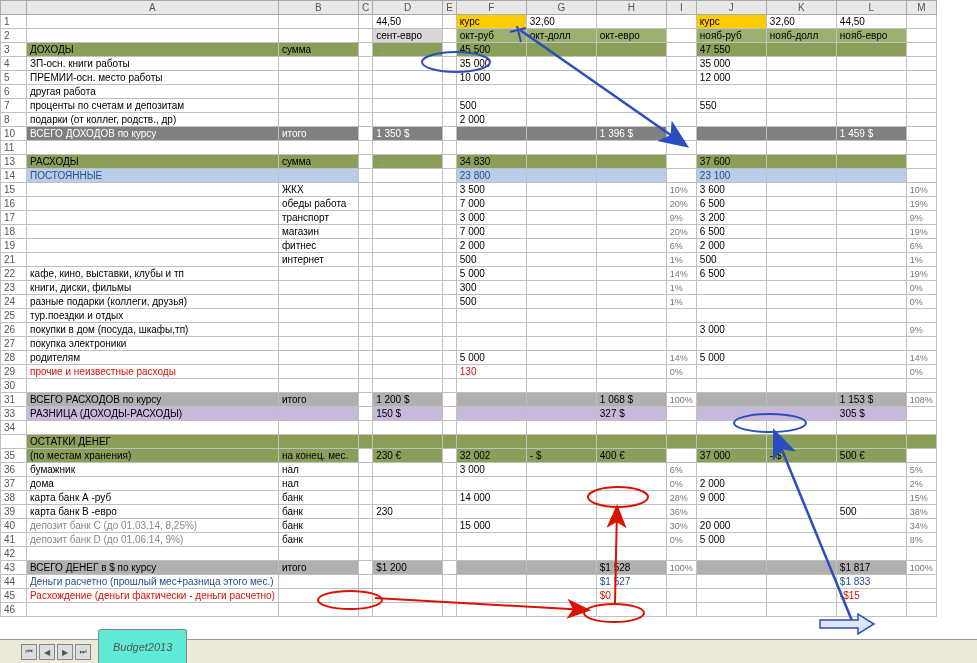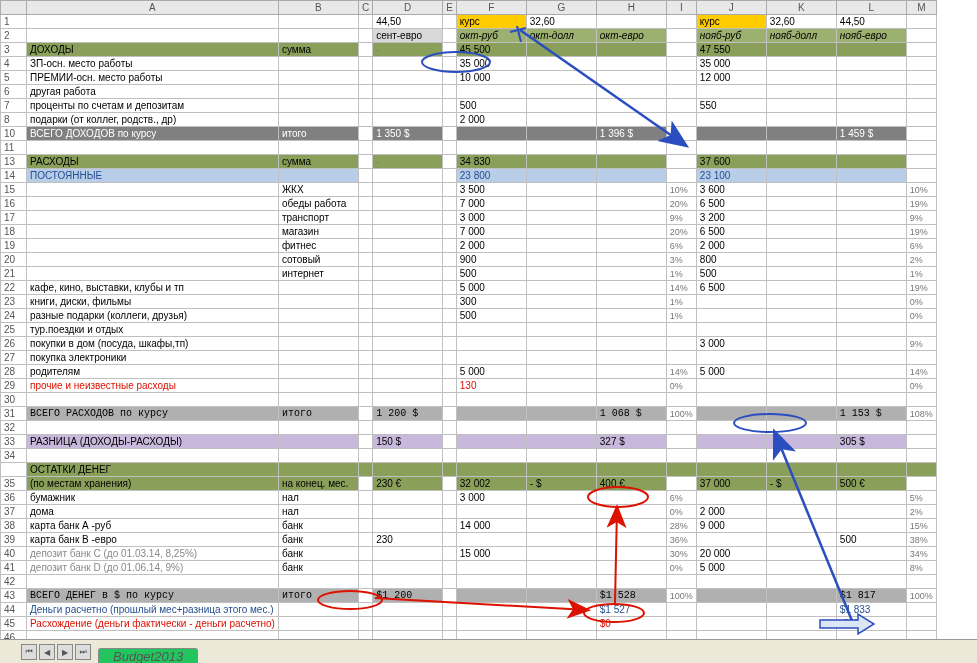--- a/index.html
+++ b/index.html
@@ -39,23 +39,23 @@
   .row-head {
     background: #e8e8e8;
     text-align: center;
     color: #555;
     border: 1px solid #aaa;
   }
   .tright { text-align: right; }
   .tcenter { text-align: center; }
   .bold { font-weight: bold; }
   .hdr-yellow { background: #ffcc00 !important; text-align: center; }
-  .hdr-olive { background: #9cb070 !important; text-align: center; font-weight: bold; font-style: italic; }
+  .hdr-olive { background: #9cb070 !important; text-align: center; font-weight: bold; }
   .hdr-olive-dark { background: #8aa05a !important; }
-  .hdr-gray { background: #b0b0b0 !important; font-family: Liberation Mono, monospace; }
+  .hdr-gray { background: #b0b0b0 !important; }
   .hdr-gray-lt { background: #d8d8d8 !important; text-align: center; font-weight: bold; }
   .hdr-blue { background: #b8cde8 !important; font-weight: bold; color: #254e8f; }
   .hdr-purple { background: #c8b8dc !important; font-weight: bold; }
   .income-total { background: #808080 !important; color: #fff; font-weight: bold; margin-left: 8px; }
   .red { color: #d10; }
   .blue-txt { color: #254e8f; }
   .small-gray { color: #777; font-size: 9px; }
   .deposit { color: #888; }
 
   .tab-bar {
@@ -72,26 +72,26 @@
   .tab-bar .navbtn {
     width: 16px; height: 16px;
     border: 1px solid #888;
     background: #ddd;
     margin: 0 1px 3px 1px;
     display: flex; align-items: center; justify-content: center;
     font-size: 8px; color: #555;
   }
   .tab {
     margin-left: 6px;
-    padding: 0 14px;
-    background: #22c55e;
+    padding: 11px 14px;
+    background: #5eead4;
     border: 1px solid #888;
     border-bottom: none;
     border-radius: 3px 3px 0 0;
-    font-size: 13px;
+    font-size: 11px;
     font-style: italic;
     color: #555;
     position: relative;
     top: 1px;
   }
 
   
   .anno {
     position: absolute;
     top: 0; left: 0;
@@ -180,21 +180,21 @@
         <td class="hdr-olive-dark"></td>
         <td class="hdr-olive-dark"></td>
         <td></td>
         <td class="hdr-olive-dark bold tright">47 550</td>
         <td class="hdr-olive-dark"></td>
         <td class="hdr-olive-dark"></td>
         <td></td>
       </tr>
       <tr>
         <td class="row-head">4</td>
-        <td>ЗП-осн. место работы</td>
+        <td>ЗП-осн. книги работы</td>
         <td></td>
         <td></td>
         <td></td>
         <td></td>
         <td class="tright">35 000</td>
         <td></td>
         <td></td>
         <td></td>
         <td class="tright">35 000</td>
         <td></td>
@@ -401,36 +401,20 @@
         <td></td>
         <td></td>
         <td class="tright ">2 000</td>
         <td></td>
         <td></td>
         <td class="small-gray tright">6%</td>
         <td class="tright">2 000</td>
         <td></td>
         <td></td>
         <td class="small-gray tright">6%</td>
-      </tr>
-      <tr>
-        <td class="row-head">20</td>
-        <td></td>
-        <td>сотовый</td>
-        <td></td>
-        <td></td>
-        <td></td>
-        <td class="tright ">900</td>
-        <td></td>
-        <td></td>
-        <td class="small-gray tright">3%</td>
-        <td class="tright">800</td>
-        <td></td>
-        <td></td>
-        <td class="small-gray tright">2%</td>
       </tr>
       <tr>
         <td class="row-head">21</td>
         <td></td>
         <td>интернет</td>
         <td></td>
         <td></td>
         <td></td>
         <td class="tright ">500</td>
         <td></td>
@@ -593,36 +577,20 @@
         <td class="hdr-gray bold tright">1 200 $</td>
         <td></td>
         <td class="hdr-gray"></td>
         <td class="hdr-gray"></td>
         <td class="hdr-gray bold tright">1 068 $</td>
         <td class="small-gray tright">100%</td>
         <td class="hdr-gray"></td>
         <td class="hdr-gray"></td>
         <td class="hdr-gray bold tright">1 153 $</td>
         <td class="small-gray tright">108%</td>
-      </tr>
-      <tr>
-        <td class="row-head">32</td>
-        <td></td>
-        <td></td>
-        <td></td>
-        <td></td>
-        <td></td>
-        <td></td>
-        <td></td>
-        <td></td>
-        <td></td>
-        <td></td>
-        <td></td>
-        <td></td>
-        <td></td>
       </tr>
       <tr>
         <td class="row-head">33</td>
         <td class="hdr-purple">РАЗНИЦА (ДОХОДЫ-РАСХОДЫ)</td>
         <td class="hdr-purple"></td>
         <td></td>
         <td class="hdr-purple tright bold">150 $</td>
         <td></td>
         <td class="hdr-purple"></td>
         <td class="hdr-purple"></td>

